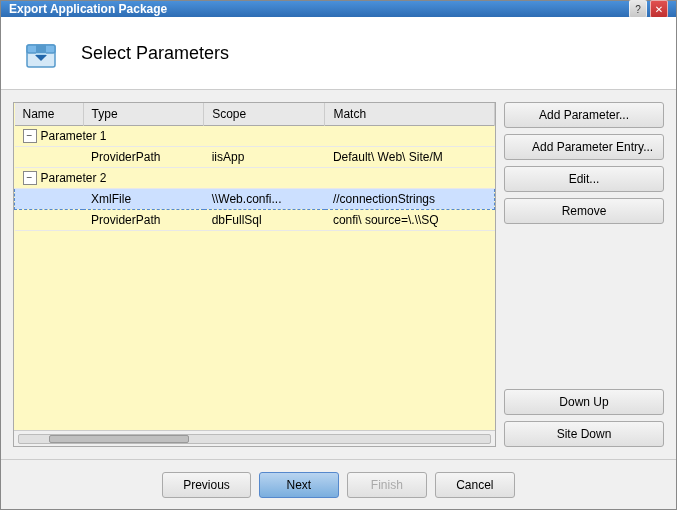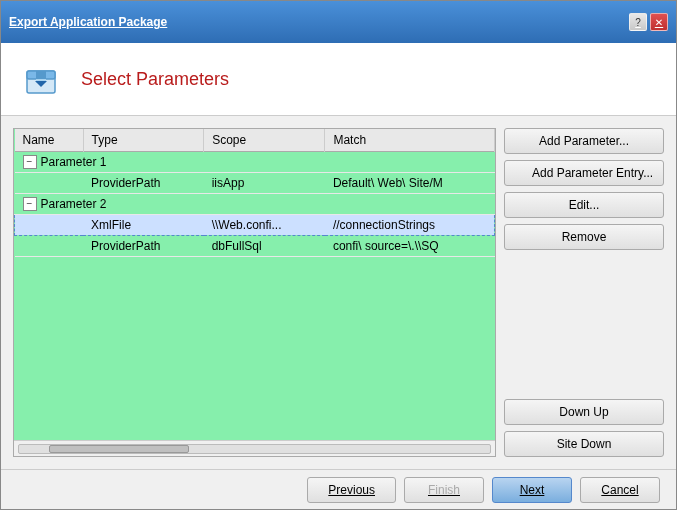--- a/index.html
+++ b/index.html
@@ -23,23 +23,22 @@
       display: flex;
       flex-direction: column;
     }
     .title-bar {
       background: linear-gradient(to bottom, #4a90d9, #2e6db4);
       color: white;
       padding: 6px 8px;
       display: flex;
       align-items: center;
       justify-content: space-between;
-      height: 42px;
-      flex-shrink: 0;
-      text-decoration: underline;
+      height: 16px;
+      flex-shrink: 0;
     }
     .title-bar-text {
       font-size: 12px;
       font-weight: bold;
       color: white;
     }
     .title-bar-controls {
       display: flex;
       gap: 3px;
     }
@@ -76,33 +75,33 @@
       align-items: center;
       justify-content: center;
     }
     .header-icon svg {
       width: 44px;
       height: 44px;
     }
     .header-title {
       font-size: 18px;
       font-weight: normal;
-      color: #b91c1c;
+      color: #000000;
     }
     .content-area {
       flex: 1;
       display: flex;
       gap: 8px;
       padding: 12px;
       overflow: hidden;
     }
     .table-container {
       flex: 1;
       border: 1px solid #aaa;
-      background: #86efac;
+      background: #fef9c3;
       overflow: hidden;
       display: flex;
       flex-direction: column;
     }
     .table-scroll {
       flex: 1;
       overflow-x: auto;
       overflow-y: auto;
     }
     .params-table {
@@ -206,29 +205,28 @@
     }
     .action-btn:disabled, .action-btn.disabled {
       color: #aaa;
       cursor: default;
     }
     .spacer {
       flex: 1;
     }
     .bottom-bar {
       display: flex;
-      justify-content: flex-end;
+      justify-content: center;
       align-items: center;
       padding: 8px 16px;
       gap: 8px;
       border-top: 1px solid #ccc;
       background: #f0f0f0;
       flex-shrink: 0;
-      height: 40px;
-      text-decoration: underline;
+      height: 50px;
     }
     .nav-btn {
       padding: 5px 20px;
       background: linear-gradient(to bottom, #f5f5f5, #e0e0e0);
       border: 1px solid #aaa;
       border-radius: 3px;
       cursor: pointer;
       font-size: 12px;
       color: #000;
       min-width: 80px;
@@ -336,18 +334,18 @@
       <button class="action-btn">Remove</button>
       <div class="spacer"></div>
       <button class="action-btn">Down Up</button>
       <button class="action-btn">Site Down</button>
     </div>
 
   </div>
 
   <div class="bottom-bar">
     <button class="nav-btn">Previous</button>
+    <button class="nav-btn primary">Next</button>
     <button class="nav-btn disabled">Finish</button>
-    <button class="nav-btn primary">Next</button>
     <button class="nav-btn">Cancel</button>
   </div>
 
 </div>
 
 </body></html>

